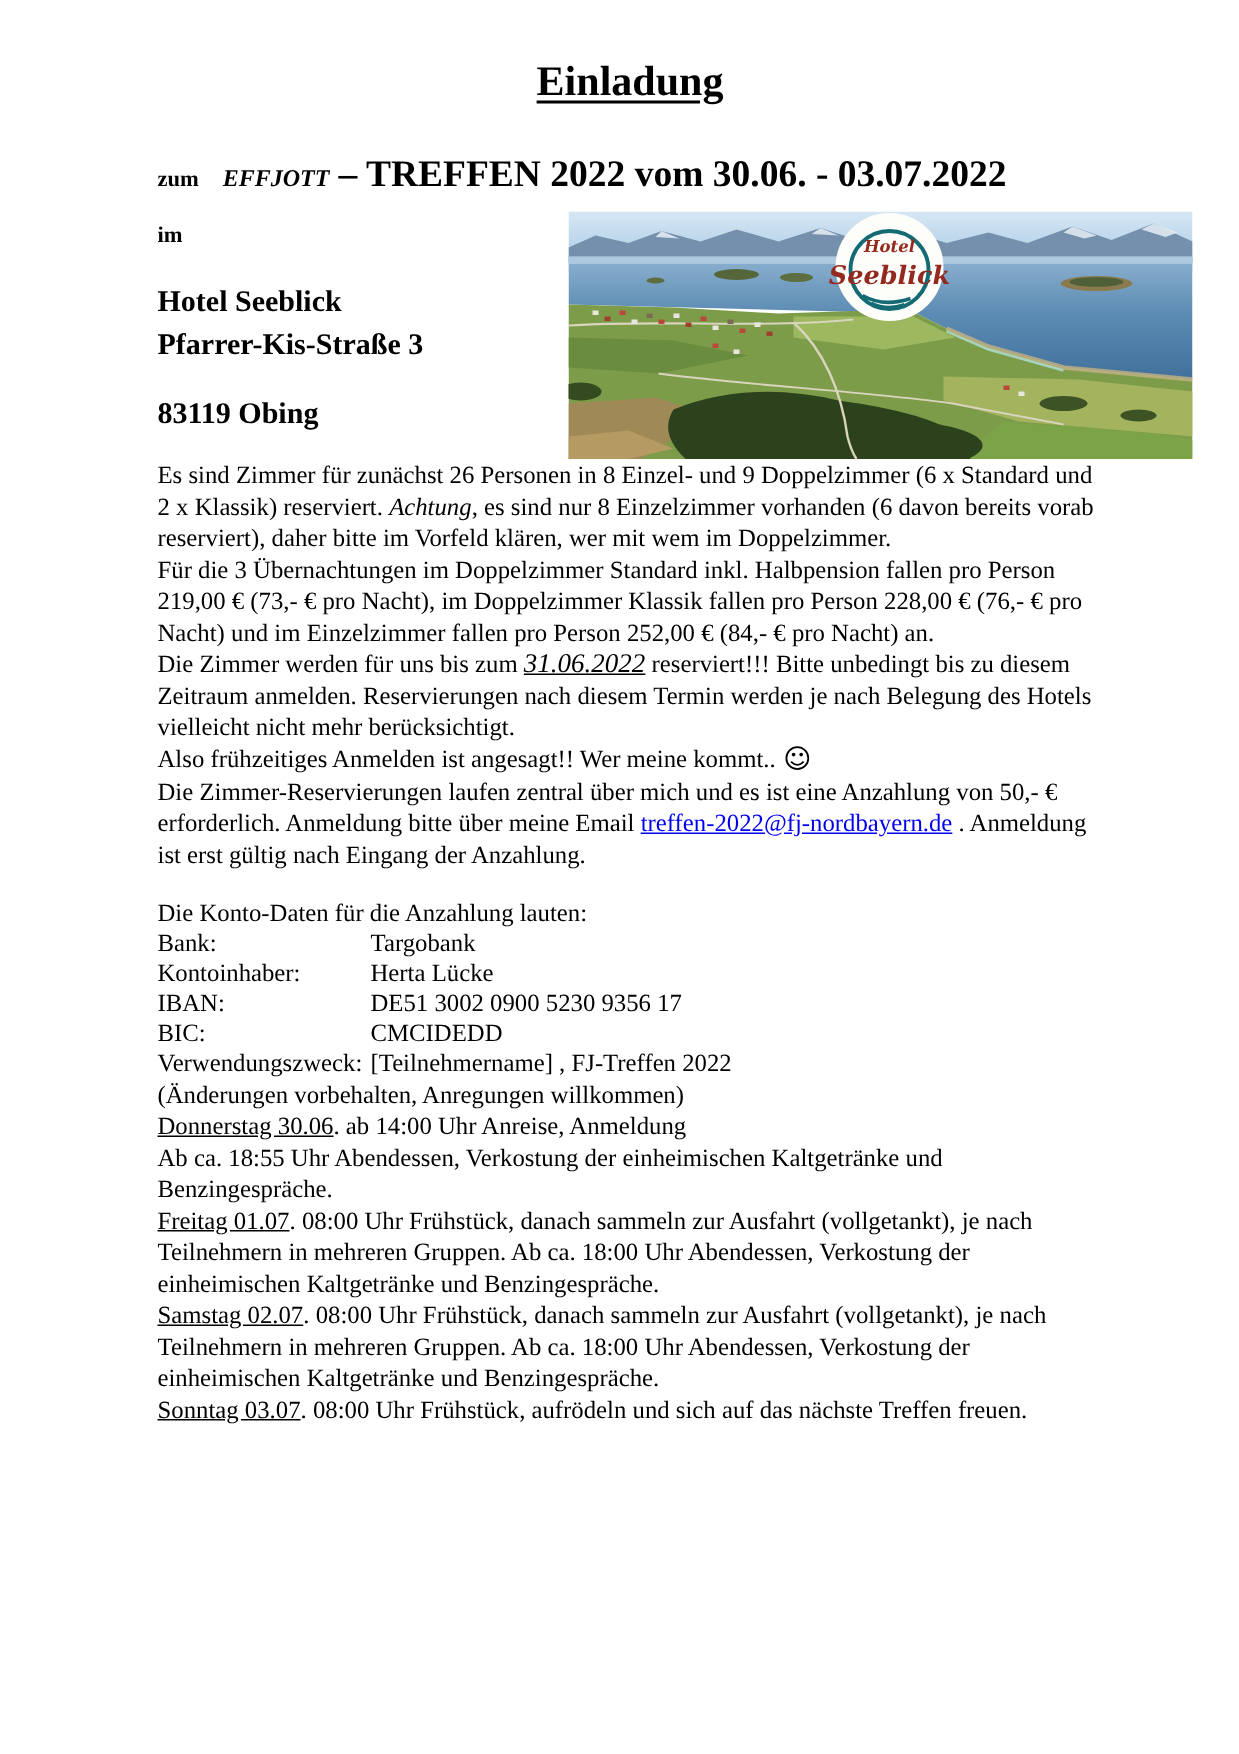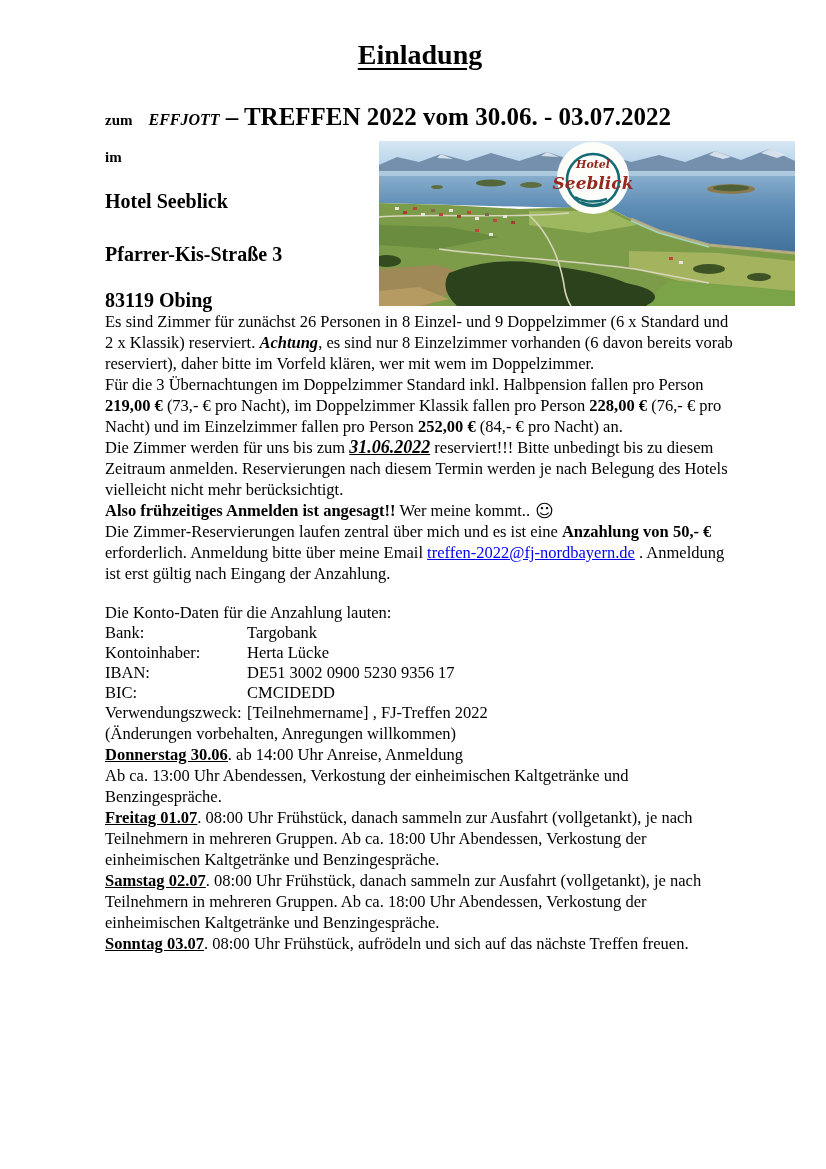--- a/index.html
+++ b/index.html
@@ -22,21 +22,21 @@
   .subtitle{margin-top:28px;line-height:33px;white-space:nowrap;}
   .subtitle .zum{font-weight:700;font-size:15px;}
   .subtitle .event{font-weight:700;font-style:italic;font-size:16px;margin-left:16px;}
   .subtitle .rest{font-weight:700;font-size:25px;margin-left:6px;}
 
   .hero{display:flex;margin-top:4px;}
   .hero-left{width:274px;flex:0 0 auto;padding-top:6px;}
   .word-im{font-weight:700;font-size:15px;}
   .addr{font-weight:700;font-size:20px;}
   .addr.name{margin-top:23px;}
-  .addr.street{margin-top:32px;}
+  .addr.street{margin-top:8px;}
   .addr.city{margin-top:25px;}
   .photo{flex:0 0 auto;display:block;}
 
   p.para{margin:0;}
   .para-rooms{margin-top:32px;}
   .para-prices{margin-top:11px;}
   .para-deadline{margin-top:0;}
   .para-note{margin-top:24px;margin-left:49px;}
   .para-deposit{margin-top:21px;}
 
@@ -45,21 +45,21 @@
   .bank-label{display:inline-block;width:142px;}
 
   .sched-heading{margin-top:16px;font-weight:700;}
   .sched-heading .head-text{text-decoration:underline;text-decoration-thickness:1.5px;}
   .sched-sub{margin-top:0;}
   .day-0{margin-top:15px;}
   .day-1{margin-top:16px;}
   .day-2{margin-top:10px;}
   .day-3{margin-top:15px;}
 
-  .run-b{font-weight:700;}
+  .run-b{font-weight:400;}
   .run-i{font-style:italic;}
   .run-u{text-decoration:underline;}
   .run-lg{font-size:18px;}
   .run-link{color:#0000EE;text-decoration:underline;cursor:pointer;}
   .run-smiley{font-family:"DejaVu Sans",sans-serif;font-size:18px;vertical-align:-1px;margin-left:5px;}
 
   .logo-script{font-family:"DejaVu Serif","Liberation Serif",serif;font-style:italic;font-weight:700;}
 </style>
 </head>
 <body>
@@ -193,18 +193,18 @@
     <div class="bank-row">
       <span class="bank-label">BIC:</span><span class="bank-value">CMCIDEDD</span>
     </div>
     <div class="bank-row">
       <span class="bank-label">Verwendungszweck:</span><span class="bank-value">[Teilnehmername] , FJ-Treffen 2022</span>
     </div>
   </div>
 
   <div class="sched-sub">(Änderungen vorbehalten, Anregungen willkommen)</div>
 
-  <p class="para day-0"><span class="run-b run-u">Donnerstag 30.06</span><span>. ab 14:00 Uhr Anreise, Anmeldung</span><br><span>Ab ca. 13:00 Uhr Abendessen, Verkostung der einheimischen Kaltgetränke und Benzingespräche.</span></p>
+  <p class="para day-0"><span class="run-b run-u">Donnerstag 30.06</span><span>. ab 14:00 Uhr Anreise, Anmeldung</span><br><span>Ab ca. 18:55 Uhr Abendessen, Verkostung der einheimischen Kaltgetränke und Benzingespräche.</span></p>
   <p class="para day-1"><span class="run-b run-u">Freitag 01.07</span><span>. 08:00 Uhr Frühstück, danach sammeln zur Ausfahrt (vollgetankt), je nach Teilnehmern in mehreren Gruppen. Ab ca. 18:00 Uhr Abendessen, Verkostung der einheimischen Kaltgetränke und Benzingespräche.</span></p>
   <p class="para day-2"><span class="run-b run-u">Samstag 02.07</span><span>. 08:00 Uhr Frühstück, danach sammeln zur Ausfahrt (vollgetankt), je nach Teilnehmern in mehreren Gruppen. Ab ca. 18:00 Uhr Abendessen, Verkostung der einheimischen Kaltgetränke und Benzingespräche.</span></p>
   <p class="para day-3"><span class="run-b run-u">Sonntag 03.07</span><span>. 08:00 Uhr Frühstück, aufrödeln und sich auf das nächste Treffen freuen.</span></p>
 
 </div>
 
 </body></html>

